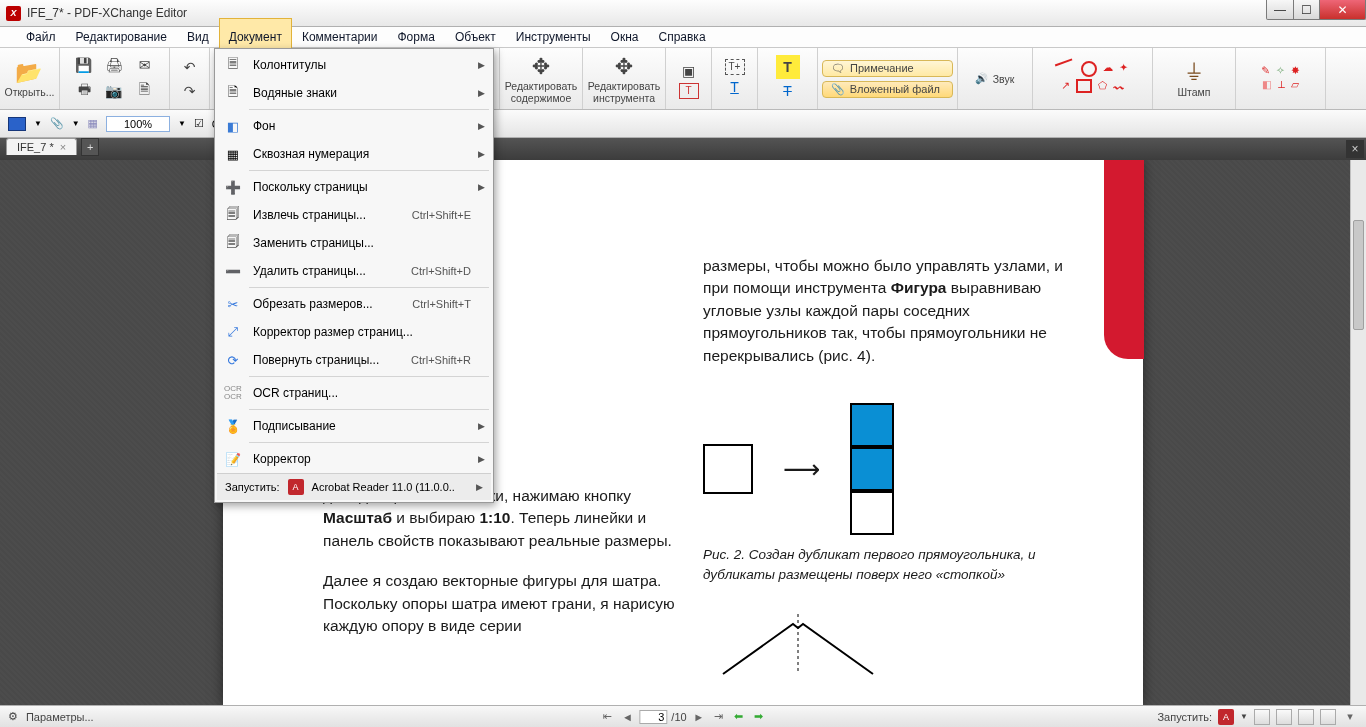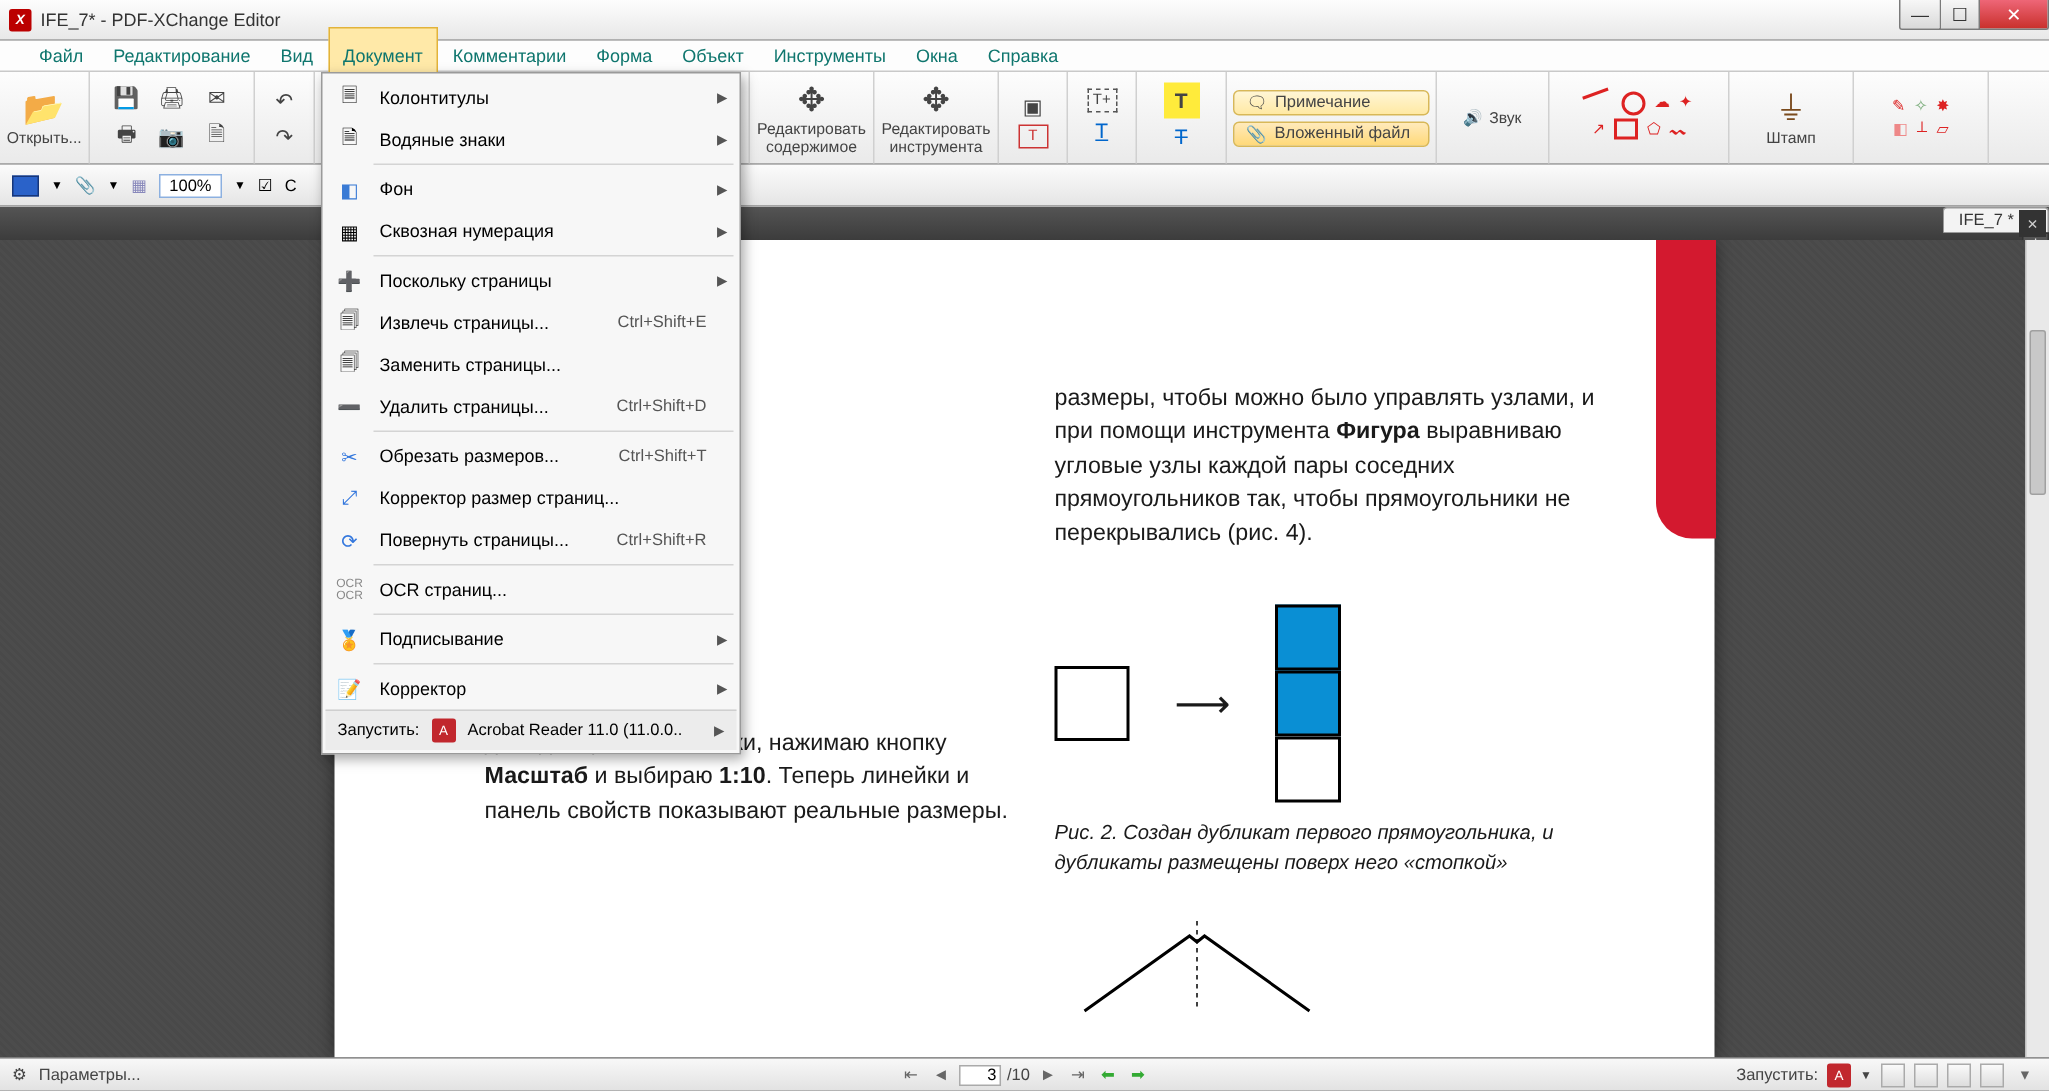--- a/index.html
+++ b/index.html
@@ -10,40 +10,40 @@
 .titlebar .app-icon { width: 15px; height: 15px; background: #b00; border-radius: 2px; display:inline-flex;align-items:center;justify-content:center;color:#fff;font-size:9px;font-style:italic;font-weight:bold; }
 .titlebar .title { font-size: 12px; margin-left: 6px; color:#333; }
 .win-controls { position:absolute; right:0; top:0; display:flex; }
 .win-btn { height:20px; display:flex; align-items:center; justify-content:center; font-size:12px; color:#333; border:1px solid #7a7a7a; background:linear-gradient(#f7f7f7,#d9d9d9); border-top:none;}
 .win-btn.min{width:28px;border-radius:0 0 0 2px;}
 .win-btn.max{width:26px;border-left:none;}
 .win-btn.close{width:46px;background:linear-gradient(#e67,#c9302c);color:#fff;border-radius:0 0 2px 0;border-left:none;}
 
 
 .menubar { height: 21px; background:#fdfdfd; display:flex; align-items:center; padding-left:16px; font-size:12px; border-bottom:1px solid #c9c9c9;}
-.menubar .item{padding:2px 10px; color:#0f766e;}
+.menubar .item{padding:2px 10px; color:#0f172a;}
 .menubar .item.active{background:#ffe9a8;border:1px solid #e2b33a;padding:11px 9px;}
 
 
 .ribbon { height:62px; background:linear-gradient(#fdfdfd,#eaeaea); border-bottom:1px solid #b9b9b9; display:flex; align-items:stretch; position:relative;}
 .ribbon .group{display:flex;flex-direction:column;align-items:center;justify-content:center;padding:2px 6px;border-right:1px solid #d0d0d0;font-size:10.5px;color:#444;}
 .ribbon .big-btn{display:flex;flex-direction:column;align-items:center;justify-content:center;width:70px;height:60px;}
 .ribbon .big-btn .icn{font-size:22px;}
 .ribbon .icn-row{display:flex;gap:6px;margin-bottom:2px;}
 .ribbon .mini{width:24px;height:24px;display:flex;align-items:center;justify-content:center;font-size:14px;}
 .yellow-pill{background:linear-gradient(#fff6d6,#ffe9a4);border:1px solid #d8b858;border-radius:4px;padding:1px 8px;font-size:11px;display:flex;align-items:center;gap:5px;margin:2px 0;}
 .shape-ic{display:inline-block;}
 
 
 .subbar{height:28px;background:linear-gradient(#fbfbfb,#e5e5e5);border-bottom:1px solid #b0b0b0;display:flex;align-items:center;padding:0 8px;gap:8px;font-size:11px;}
-.zoom-box{border:1px solid #8cb0e0;background:#fff;padding:1px 1px;width:42px;font-size:11px;text-align:center;}
+.zoom-box{border:1px solid #8cb0e0;background:#fff;padding:1px 17px;width:64px;font-size:11px;}
 .bluebox{width:18px;height:14px;background:#2a62c9;border:1px solid #16367a;}
 
 
-.tabrow{height:22px;background:linear-gradient(#545454,#3c3c3c);display:flex;align-items:flex-end;padding-left:23px;position:relative;flex-direction:column;}
+.tabrow{height:22px;background:linear-gradient(#545454,#3c3c3c);display:flex;align-items:flex-start;padding-left:6px;position:relative;}
 .doc-tab{background:#f3f3f3;border:1px solid #999;border-bottom:none;border-radius:3px 3px 0 0;padding:2px 10px;font-size:11px;display:flex;align-items:center;gap:6px;color:#333;}
 .tab-add{width:18px;height:18px;background:#555;border:1px solid #333;margin-left:4px;display:flex;align-items:center;justify-content:center;color:#ddd;font-size:11px;margin-bottom:1px;}
 .tabrow .closeall{position:absolute;right:2px;top:2px;width:18px;height:18px;background:#333;color:#ccc;display:flex;align-items:center;justify-content:center;font-size:12px;}
 
 
 .canvas{position:absolute;top:160px;left:0;right:0;bottom:22px;background:repeating-linear-gradient(45deg,#4c4c4c,#4c4c4c 2px,#494949 2px,#494949 4px);display:flex;justify-content:center;overflow:hidden;}
 .page{background:#fff;width:920px;height:100%;box-shadow:0 0 12px rgba(0,0,0,.5);position:relative;padding:30px 40px;}
 .scrollbar-v{position:absolute;right:0;top:0;bottom:0;width:16px;background:#e9e9e9;border-left:1px solid #c0c0c0;}
 .scrollbar-v .thumb{position:absolute;left:2px;right:2px;top:60px;height:110px;background:#c8c8c8;border:1px solid #a0a0a0;border-radius:2px;}
 .red-tab{position:absolute;right:-1px;top:-1px;width:40px;height:200px;background:#d3192f;border-bottom-left-radius:24px;}
@@ -231,20 +231,21 @@
       <div><span>сновных размеров</span></div>
       <div><span>оверхность шатра</span></div>
       <div><span>ысота — 4,8 метра, а</span></div>
       <div><span>1,07 метра. В</span></div>
       <div><span>зовать масштаб</span></div>
       <div><span>й размер — 4,8</span></div>
       <div><span>печати он составит</span></div>
       <div><span>дать масштаб, я</span></div>
       <div><span>дважды щелкаю линейки, нажимаю кнопку </span><b>Масштаб</b><span> и выбираю </span><b>1:10</b><span>. Теперь линейки и панель свойств показывают реальные размеры.</span></div>
       <div style="height:18px"></div>
+      <div>Далее я создаю векторные фигуры для шатра. Поскольку опоры шатра имеют грани, я нарисую каждую опору в виде серии</div>
     </div>
     <div class="col-r">
       <div><span>размеры, чтобы можно было управлять узлами, и при помощи инструмента </span><b>Фигура</b><span> выравниваю угловые узлы каждой пары соседних прямоугольников так, чтобы прямоугольники не перекрывались (рис. 4).</span></div>
       <div class="diagram">
         <div class="sq"></div>
         <div class="arrow">⟶</div>
         <div class="stack">
           <div class="sq blue"></div>
             <div class="sq blue"></div>
             <div class="sq"></div>

